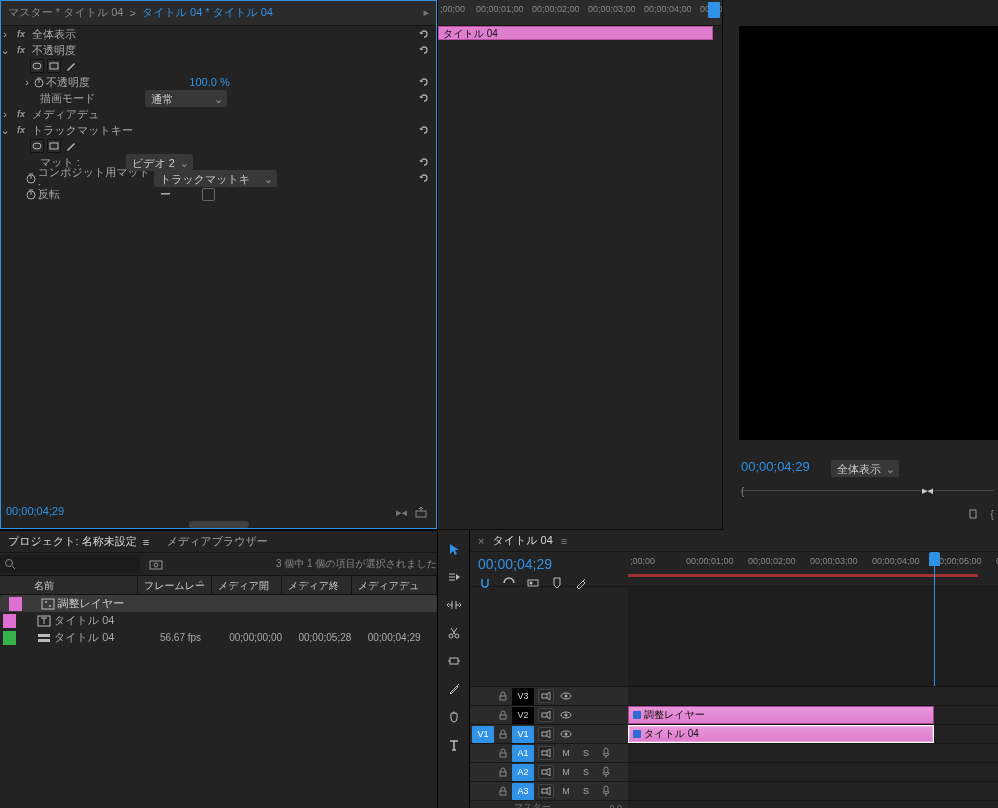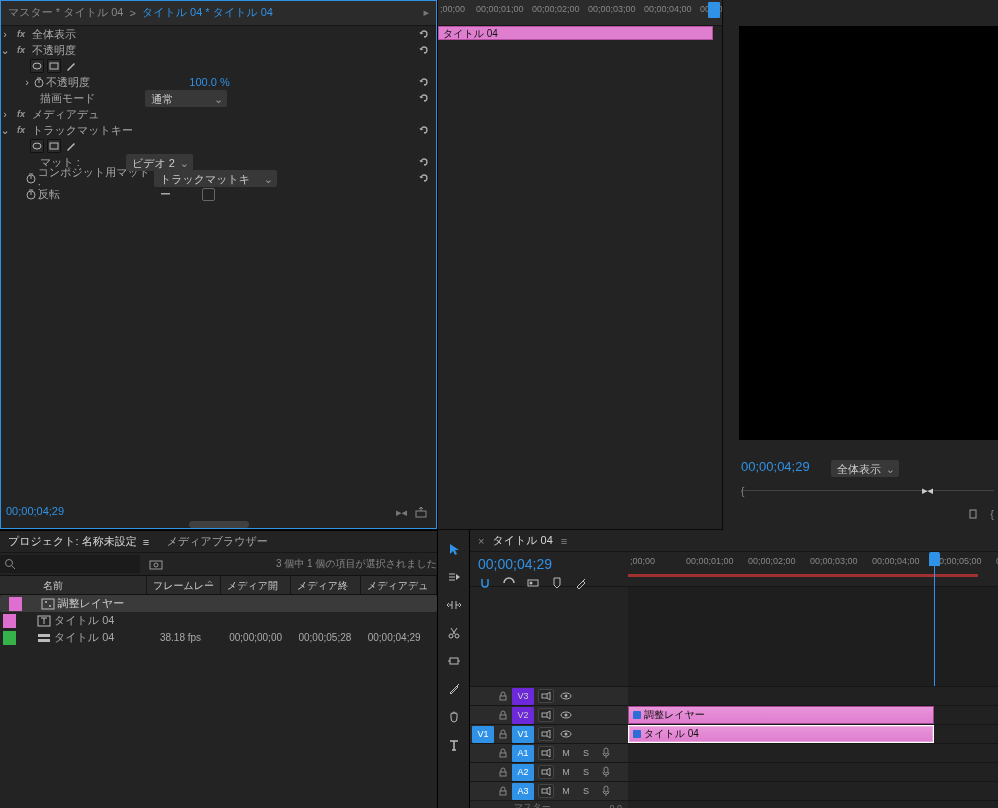--- a/index.html
+++ b/index.html
@@ -58,21 +58,21 @@
   .proj-tab { display:flex; align-items:center; gap:6px; }
   .proj-tab.active { color:#d8d8d8; }
   .proj-menu { width:14px; }
   .proj-bin-row { height:22px; display:flex; align-items:center; gap:6px; padding:0 8px; background:#262626; }
   .proj-search { height:22px; display:flex; align-items:center; padding:0 0; gap:8px; }
   .proj-search .sbox { flex:0 0 140px; height:18px; background:#1b1b1b; border-radius:2px; display:flex; align-items:center; padding:0 4px; color:#777;}
   .proj-search .new-bin { width:16px; height:14px; display:flex; align-items:center; justify-content:center;}
   .proj-search .sel-txt { margin-left:auto; color:#888; font-size:10px; }
   .proj-cols { height:20px; display:flex; background:#2b2b2b; border-top:1px solid #111; border-bottom:1px solid #111;}
   .proj-cols .col { border-right:1px solid #161616; padding:3px 6px; color:#ccc; font-size:10px; position:relative;}
-  .col-name{ width:138px; padding-left:34px !important;margin-left:9px;} .col-fr{width:74px} .col-ms{width:70px} .col-me{width:70px} .col-md{flex:1}
+  .col-name{ width:138px; padding-left:34px !important;} .col-fr{width:74px} .col-ms{width:70px} .col-me{width:70px} .col-md{flex:1}
   .sort-arrow{ position:absolute; right:6px; top:3px; color:#888;}
   .proj-item { height:17px; display:flex; align-items:center; }
   .proj-item.sel { background:#3a3a3a; }
   .proj-item .lab { width:14px; height:14px; margin:0 3px;}
   .proj-item .fold-spc{width:16px}
   .proj-item .icon{ width:20px; display:flex; justify-content:center; }
   .proj-item .nm{ width:110px; }
   .proj-item .c{width:72px; font-size:10px; color:#aaa;}
 
   
@@ -97,21 +97,21 @@
   .seq-ruler .playhead{ position:absolute; top:0; bottom:-240px; width:1px; background:#2f92e6;}
   .seq-ruler .playhead .grip{ position:absolute; top:0; left:-5px; width:11px; height:14px; background:#2f92e6; border-radius:2px 2px 0 0;}
   
   .track-area { display:flex; }
   .track-headers { width:158px; }
   .track-row { height:19px; display:flex; align-items:center; border-top:1px solid #161616; background:#2b2b2b;}
   .track-row.v1sel { }
   .trk-src { width:22px; height:17px; margin:0 2px; background:#313131; border-radius:1px; color:#ccc; font-size:9px; display:flex; align-items:center; justify-content:center;}
   .trk-src.on{ background:#2f92e6; color:#fff;}
   .trk-src.spacer{ background:transparent;}
-  .trk-tgt { width:22px; height:17px; margin:0 2px; background:#6d28d9; border-radius:1px; color:#ccc; font-size:9px; display:flex; align-items:center; justify-content:center;}
+  .trk-tgt { width:22px; height:17px; margin:0 2px; background:#000000; border-radius:1px; color:#ccc; font-size:9px; display:flex; align-items:center; justify-content:center;}
   .trk-tgt.on{ background:#2f92e6; color:#fff;}
   .trk-lock{ width:14px; color:#888; display:flex; justify-content:center;}
   .trk-btn { width:16px; height:14px; margin:0 2px; display:flex; align-items:center; justify-content:center; color:#aaa; font-size:9px;}
   .trk-btn.boxed{ border:1px solid #444; border-radius:2px; background:#262626;}
   
   .track-content { flex:1; position:relative; }
   .tc-row { height:19px; border-top:1px solid #161616; position:relative; background:#212121;}
   .clip-bar { position:absolute; top:0; height:18px; background:linear-gradient(#e895da,#df7dcf); border:1px solid #a14590; font-size:10px; color:#111; padding:1px 4px; }
   .clip-bar .fx-dot{ display:inline-block; width:8px; height:8px; background:#2e6dd8; border-radius:1px; margin-right:3px; vertical-align:middle;}
   .clip-bar.selected{ border:1px solid #fff; box-shadow:inset 0 0 0 1px #fff4;}
@@ -407,21 +407,21 @@
       <div class="proj-item">
         <span class="lab" style="background: rgb(54, 178, 74);"></span>
         <span class="fold-spc"></span>
         <span class="icon">
           <svg width="14" height="12">
             <rect x="1" y="2" width="12" height="3" fill="#bbb"></rect>
             <rect x="1" y="7" width="12" height="3" fill="#bbb"></rect>
           </svg>
         </span>
         <span class="nm">タイトル 04</span>
-        <span class="c">38.18 fps</span>
+        <span class="c">56.67 fps</span>
         <span class="c">00;00;00;00</span>
         <span class="c">00;00;05;28</span>
         <span class="c">00;00;04;29</span>
       </div>
     </div>
 </div>
 
 <div class="toolbar">
   <div class="tool active">
       <svg width="14" height="14">

